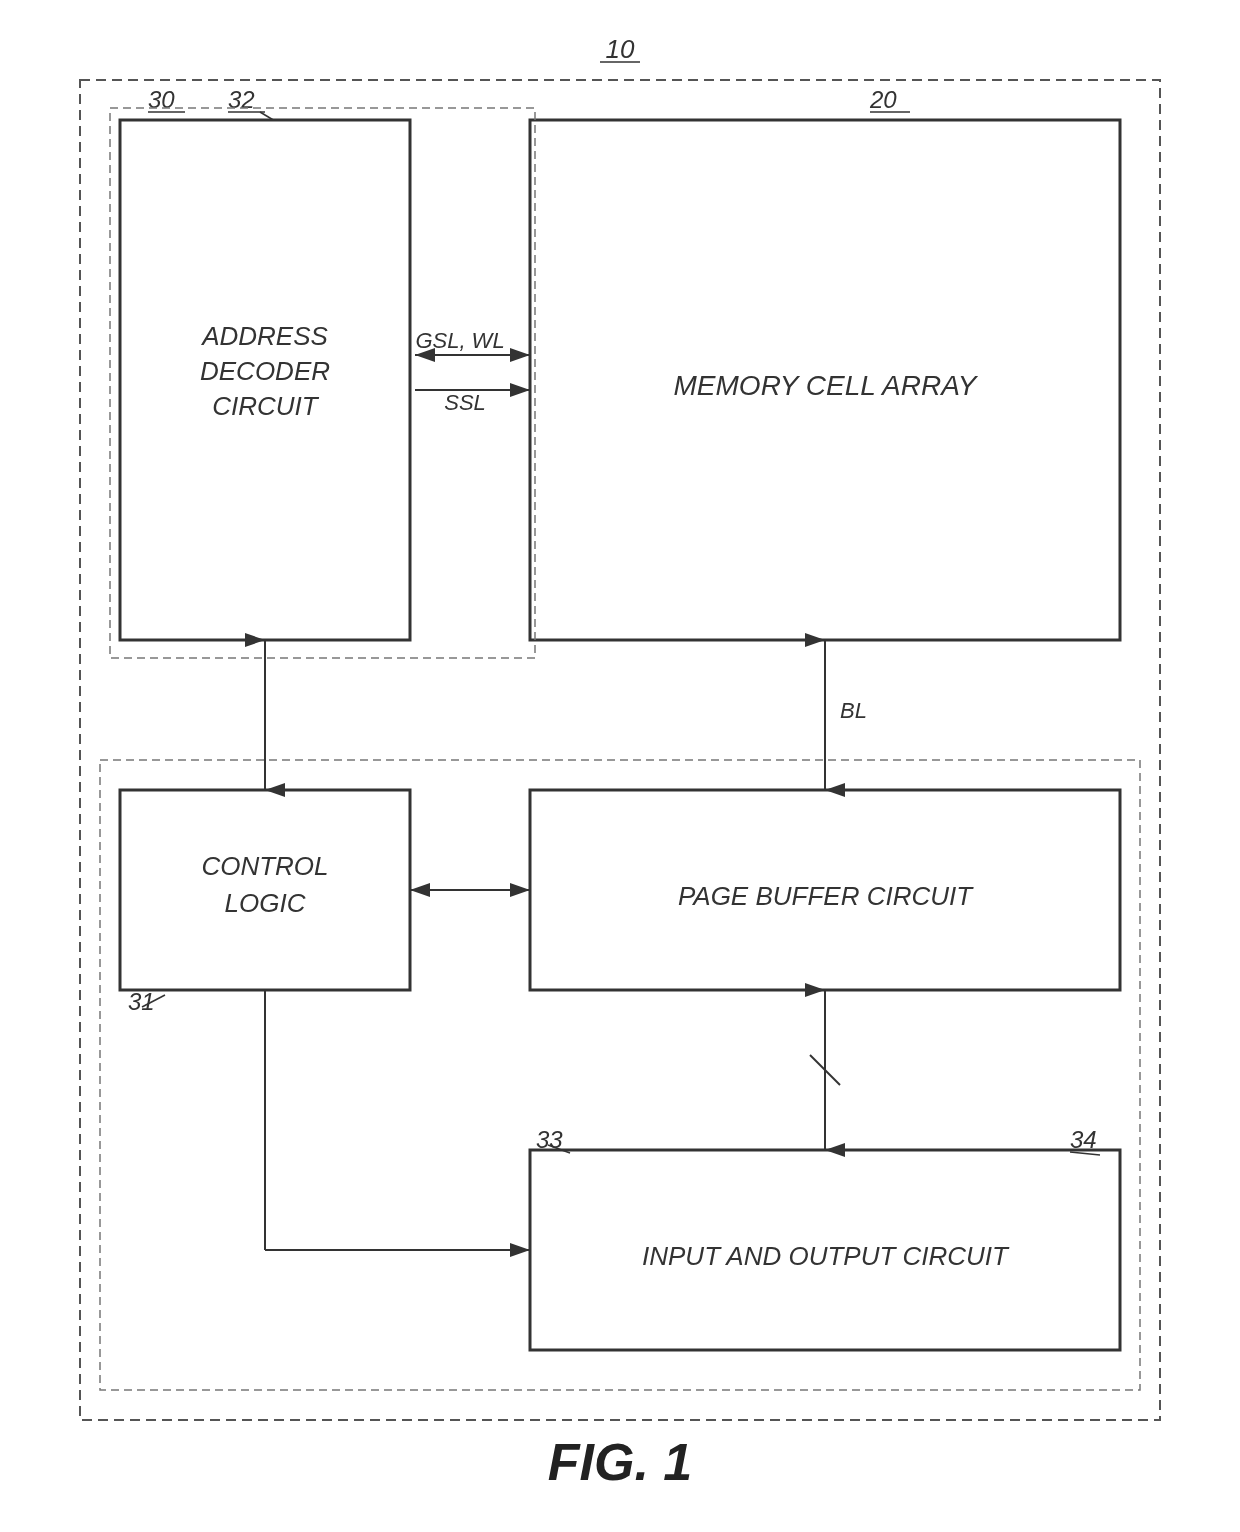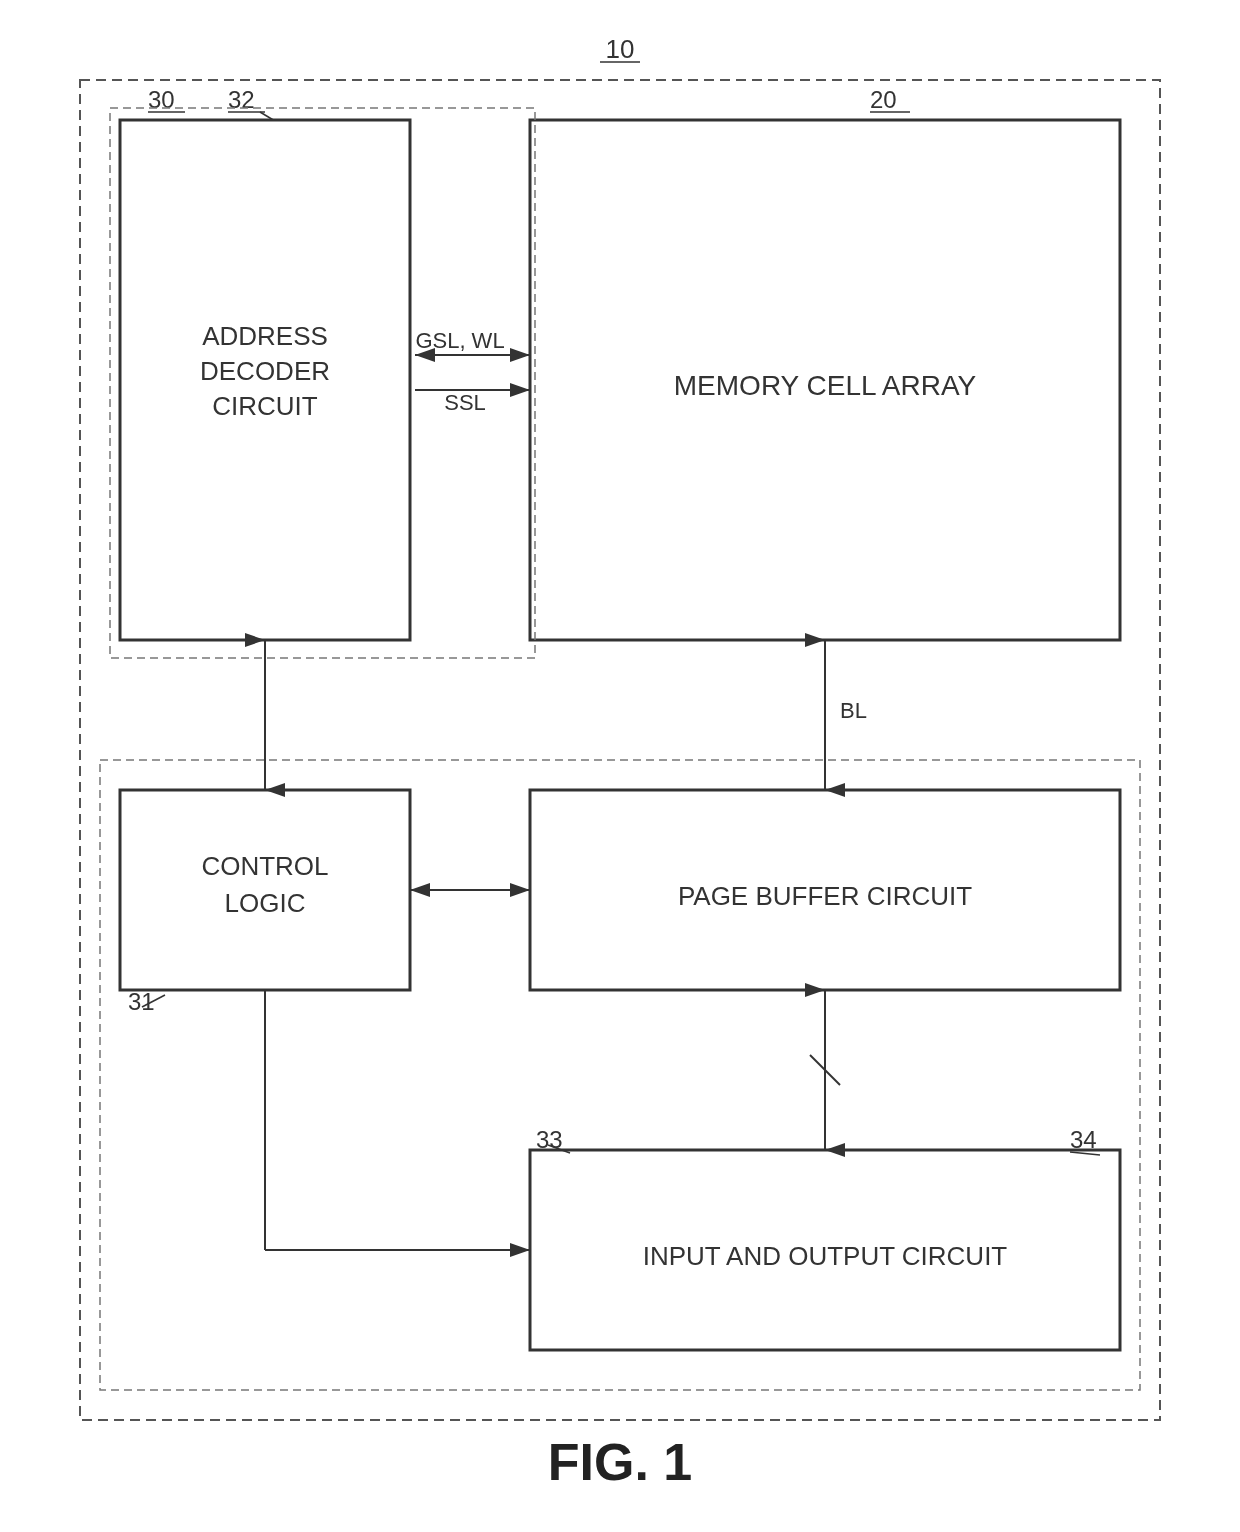--- a/index.html
+++ b/index.html
@@ -9,20 +9,21 @@
       width: 1240px;
       height: 1532px;
       overflow: hidden;
       position: relative;
     }
     .diagram-container {
       position: absolute;
       top: 0; left: 0;
       width: 1240px;
       height: 1108px;
+      font-style: italic;
     }
     svg {
       width: 1240px;
       height: 1532px;
     }
   </style>
 </head>
 <body>
 
 <div class="diagram-container">

